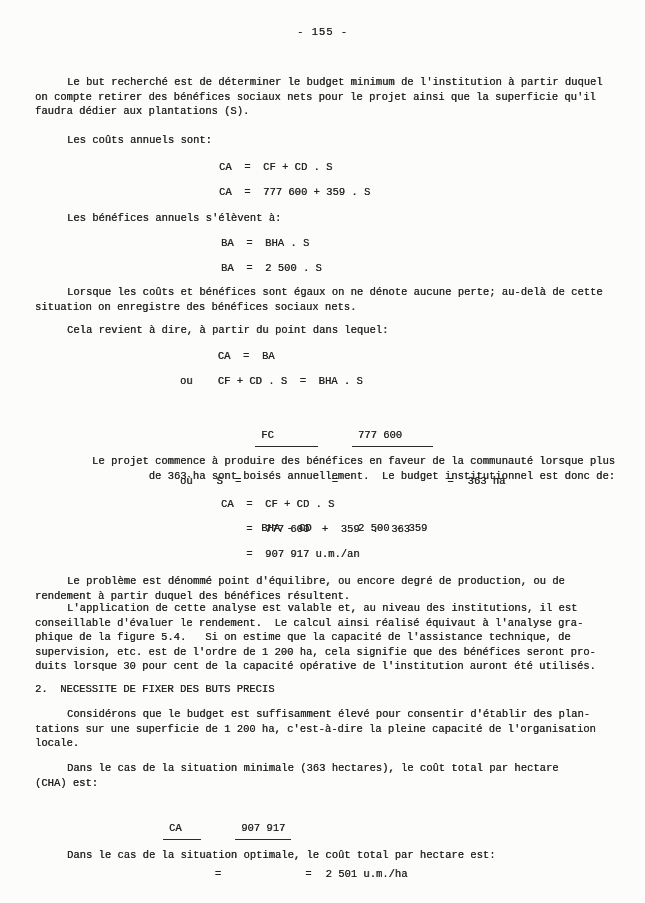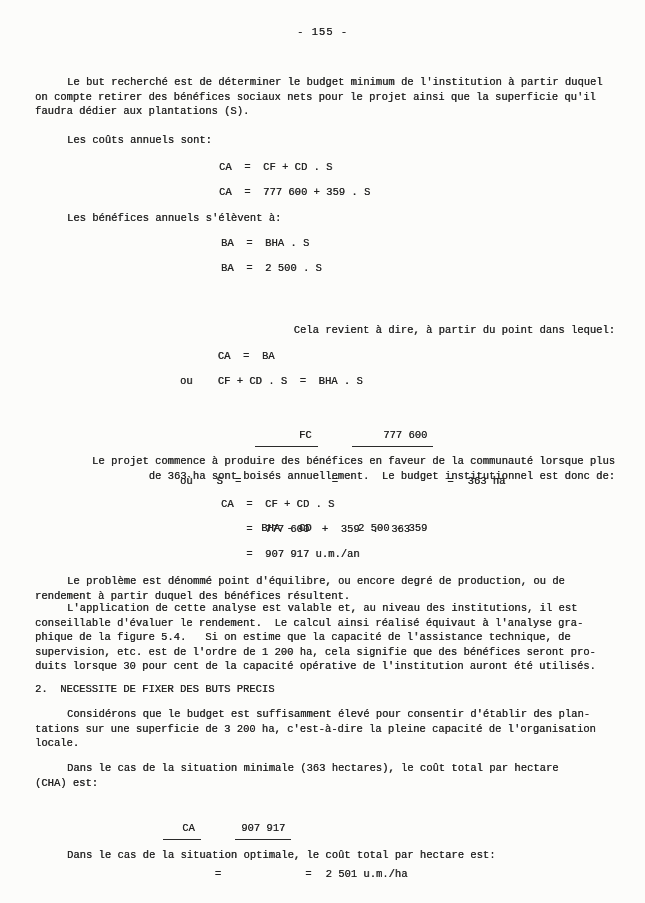--- a/index.html
+++ b/index.html
@@ -27,33 +27,33 @@
   .fblock {
     white-space: pre;
     line-height: 25px;
   }
   .heading { left: 35px; white-space: pre; }
   .frow { display: flex; align-items: center; }
   .frow > * { margin-right: 14px; white-space: pre; }
   .frow > .pre { margin-right: 24px; }
   .frow > .lhs { margin-right: 12px; }
   .frow > *:last-child { margin-right: 0; }
-  .frac { display: inline-block; text-align: right; }
+  .frac { display: inline-block; text-align: left; }
   .frac .num { display: block; padding: 0 6px 3px; border-bottom: 1.4px solid #2a2a2a; }
   .frac .den { display: block; padding: 2px 6px 0; margin-top: 43px; }
 
   
   .b-pagenum   { top: 25px; }
   .b-goal      { top: 75px; }
   .b-costsintro{ top: 133px; }
   .b-costsf    { top: 155px; left: 219px; }
   .b-benintro  { top: 211px; }
   .b-benf      { top: 231px; left: 221px; }
   .b-equal     { top: 285px; }
-  .b-point     { top: 323px; text-align: right; }
+  .b-point     { top: 323px; }
   .b-equilf    { top: 344px; left: 180px; }
   .b-frow1     { top: 399px; left: 180px; }
   .b-project   { top: 454px; text-align: right; }
   .b-budgetf   { top: 492px; left: 221px; }
   .b-problem   { top: 574px; }
   .b-apply     { top: 601px; }
   .b-heading   { top: 682px; }
   .b-consider  { top: 707px; }
   .b-min       { top: 761px; }
   .b-frow2     { top: 792px; left: 163px; }
@@ -73,20 +73,22 @@
 faudra dédier aux plantations (S).</div>
 
   <div class="blk fblock b-costsf">CA  =  CF + CD . S
 CA  =  777 600 + 359 . S</div>
 
   <div class="blk para b-benintro">Les bénéfices annuels s'élèvent à:</div>
 
   <div class="blk fblock b-benf">BA  =  BHA . S
 BA  =  2 500 . S</div>
 
+  <div class="blk para b-equal">Lorsque les coûts et bénéfices sont égaux on ne dénote aucune perte; au-delà de cette
+situation on enregistre des bénéfices sociaux nets.</div>
 
   <div class="blk para b-point">Cela revient à dire, à partir du point dans lequel:</div>
 
   <div class="blk fblock b-equilf">      CA  =  BA
 ou    CF + CD . S  =  BHA . S</div>
 
   <div class="blk frow b-frow1">
     <span class="pre">où</span>
     <span class="lhs">S</span>
     <span>=</span>
@@ -115,21 +117,21 @@
 
   <div class="blk para b-apply">L'application de cette analyse est valable et, au niveau des institutions, il est
 conseillable d'évaluer le rendement.  Le calcul ainsi réalisé équivaut à l'analyse gra-
 phique de la figure 5.4.   Si on estime que la capacité de l'assistance technique, de
 supervision, etc. est de l'ordre de 1 200 ha, cela signifie que des bénéfices seront pro-
 duits lorsque 30 pour cent de la capacité opérative de l'institution auront été utilisés.</div>
 
   <div class="blk heading b-heading">2.  NECESSITE DE FIXER DES BUTS PRECIS</div>
 
   <div class="blk para b-consider">Considérons que le budget est suffisamment élevé pour consentir d'établir des plan-
-tations sur une superficie de 3 200 ha, c'est-à-dire la pleine capacité de l'organisation
+tations sur une superficie de 1 200 ha, c'est-à-dire la pleine capacité de l'organisation
 locale.</div>
 
   <div class="blk para b-min">Dans le cas de la situation minimale (363 hectares), le coût total par hectare
 (CHA) est:</div>
 
   <div class="blk frow b-frow2">
     <span class="frac">
       <span class="num">CA</span>
       <span class="den">S</span>
     </span>

